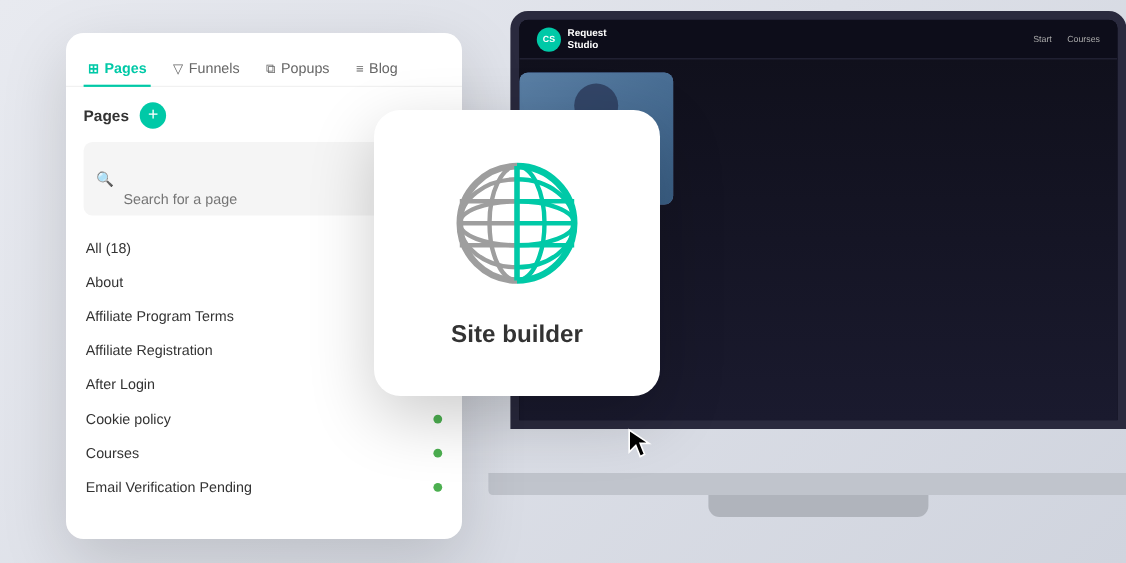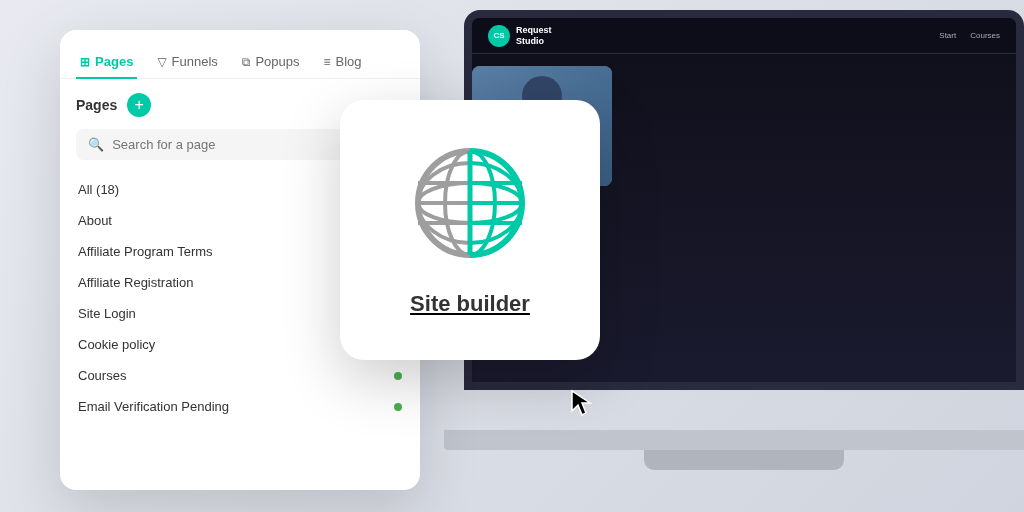--- a/index.html
+++ b/index.html
@@ -287,20 +287,21 @@
       font-size: 13px;
     }
 
     .search-input {
       background: none;
       border: none;
       outline: none;
       color: #aaa;
       font-size: 13px;
       width: 100%;
+      margin-top: 36px;
     }
 
     
     .page-list {
       display: flex;
       flex-direction: column;
       gap: 0;
     }
 
     .page-item {
@@ -336,21 +337,20 @@
       height: 260px;
       background: white;
       border-radius: 24px;
       box-shadow: 0 20px 60px rgba(0,0,0,0.2);
       display: flex;
       flex-direction: column;
       align-items: center;
       justify-content: center;
       gap: 28px;
       z-index: 10;
-      text-decoration: underline;
     }
 
     
     .globe-container {
       width: 120px;
       height: 120px;
     }
 
     .site-builder-title {
       font-size: 22px;
@@ -459,21 +459,21 @@
       </div>
       <div class="page-item">
         <span class="page-name">Affiliate Program Terms</span>
         <span class="status-dot dot-red"></span>
       </div>
       <div class="page-item">
         <span class="page-name">Affiliate  Registration</span>
         <span class="status-dot dot-green"></span>
       </div>
       <div class="page-item">
-        <span class="page-name">Site Login</span>
+        <span class="page-name">After Login</span>
         <span class="status-dot dot-green"></span>
       </div>
       <div class="page-item">
         <span class="page-name">Cookie policy</span>
         <span class="status-dot dot-green"></span>
       </div>
       <div class="page-item">
         <span class="page-name">Courses</span>
         <span class="status-dot dot-green"></span>
       </div>

